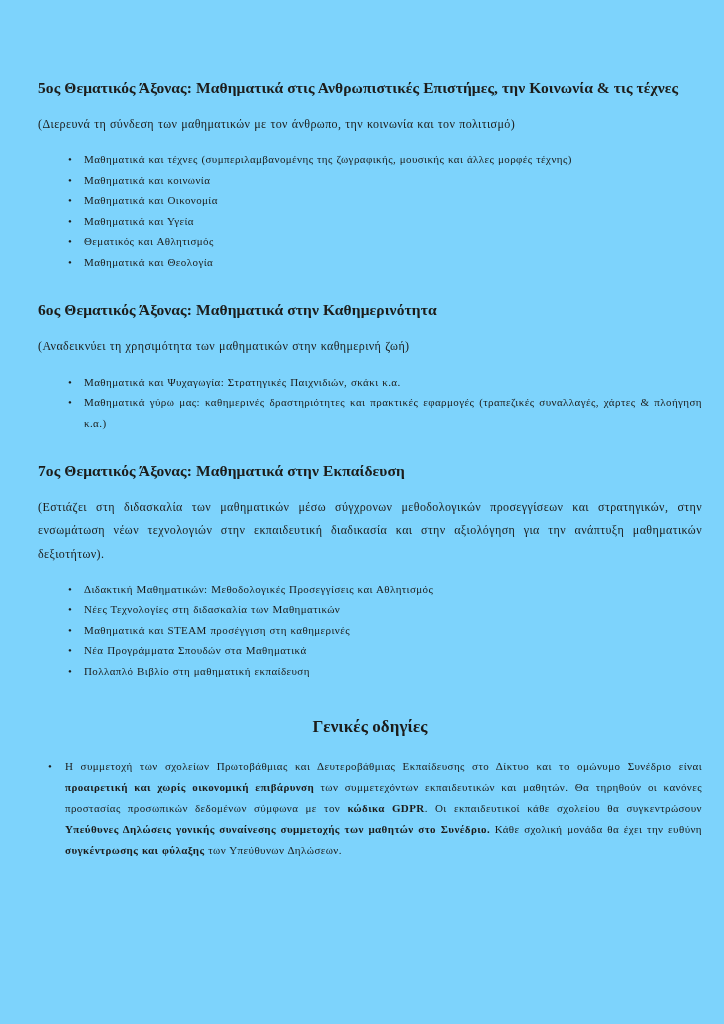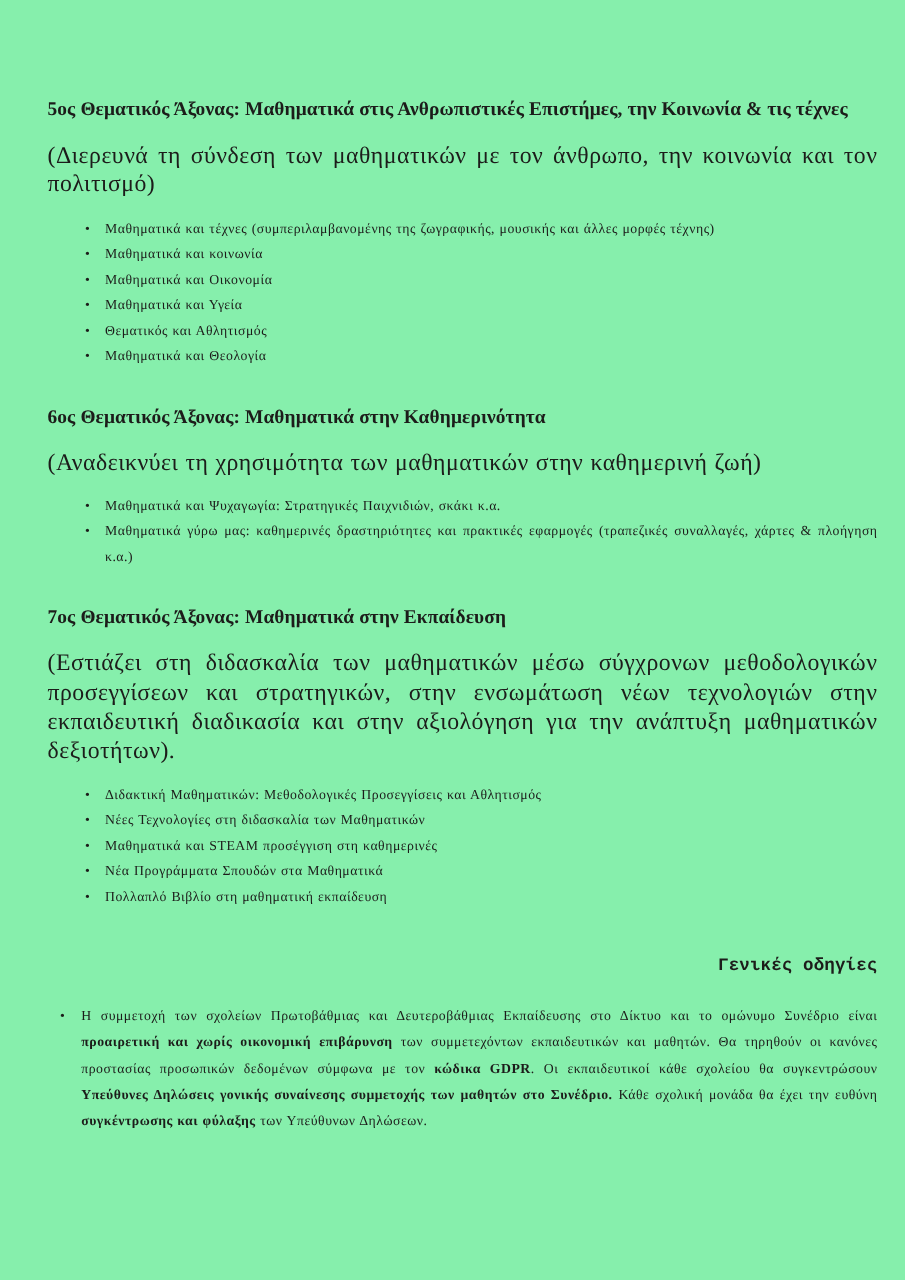--- a/index.html
+++ b/index.html
@@ -13,33 +13,33 @@
     font-family: "Liberation Serif", "DejaVu Serif", serif;
     color: #1c1c1a;
     -webkit-font-smoothing: antialiased;
   }
   .page {
     box-sizing: border-box;
     width: 724px;
     height: 1024px;
     padding: 75px 22px 0 38px;
     overflow: hidden;
-    background: #86efac;
+    background: #7dd3fc;
   }
   .axis-section { margin: 0 0 25px 0; }
   .axis-heading {
     font-size: 15.5px;
     font-weight: bold;
     line-height: 25px;
     margin: 0 0 13px 0;
     letter-spacing: 0.1px;
     text-align: left;
   }
   .axis-desc {
-    font-size: 19px;
+    font-size: 12px;
     line-height: 23.3px;
     margin: 0 0 13px 0;
     text-align: justify;
     letter-spacing: 0.4px;
     word-spacing: 0.5px;
   }
   ul.bullet-list {
     list-style: none;
     margin: 0;
     padding: 0 0 0 46px;
@@ -53,27 +53,26 @@
     text-align: justify;
   }
   ul.bullet-list li::before {
     content: "\2022";
     position: absolute;
     left: -16px;
     top: 0;
     line-height: 20.5px;
   }
   .center-heading {
-    font-size: 14px;
+    font-size: 17px;
     font-weight: bold;
     line-height: 25px;
     margin: 33px 0 17px 0;
-    text-align: right;
+    text-align: center;
     letter-spacing: 0.1px;
-    font-family: Liberation Mono, monospace;
   }
   ul.outer-list {
     padding-left: 27px;
   }
   ul.outer-list li {
     line-height: 21px;
   }
   ul.outer-list li::before {
     left: -17px;
     line-height: 21px;

